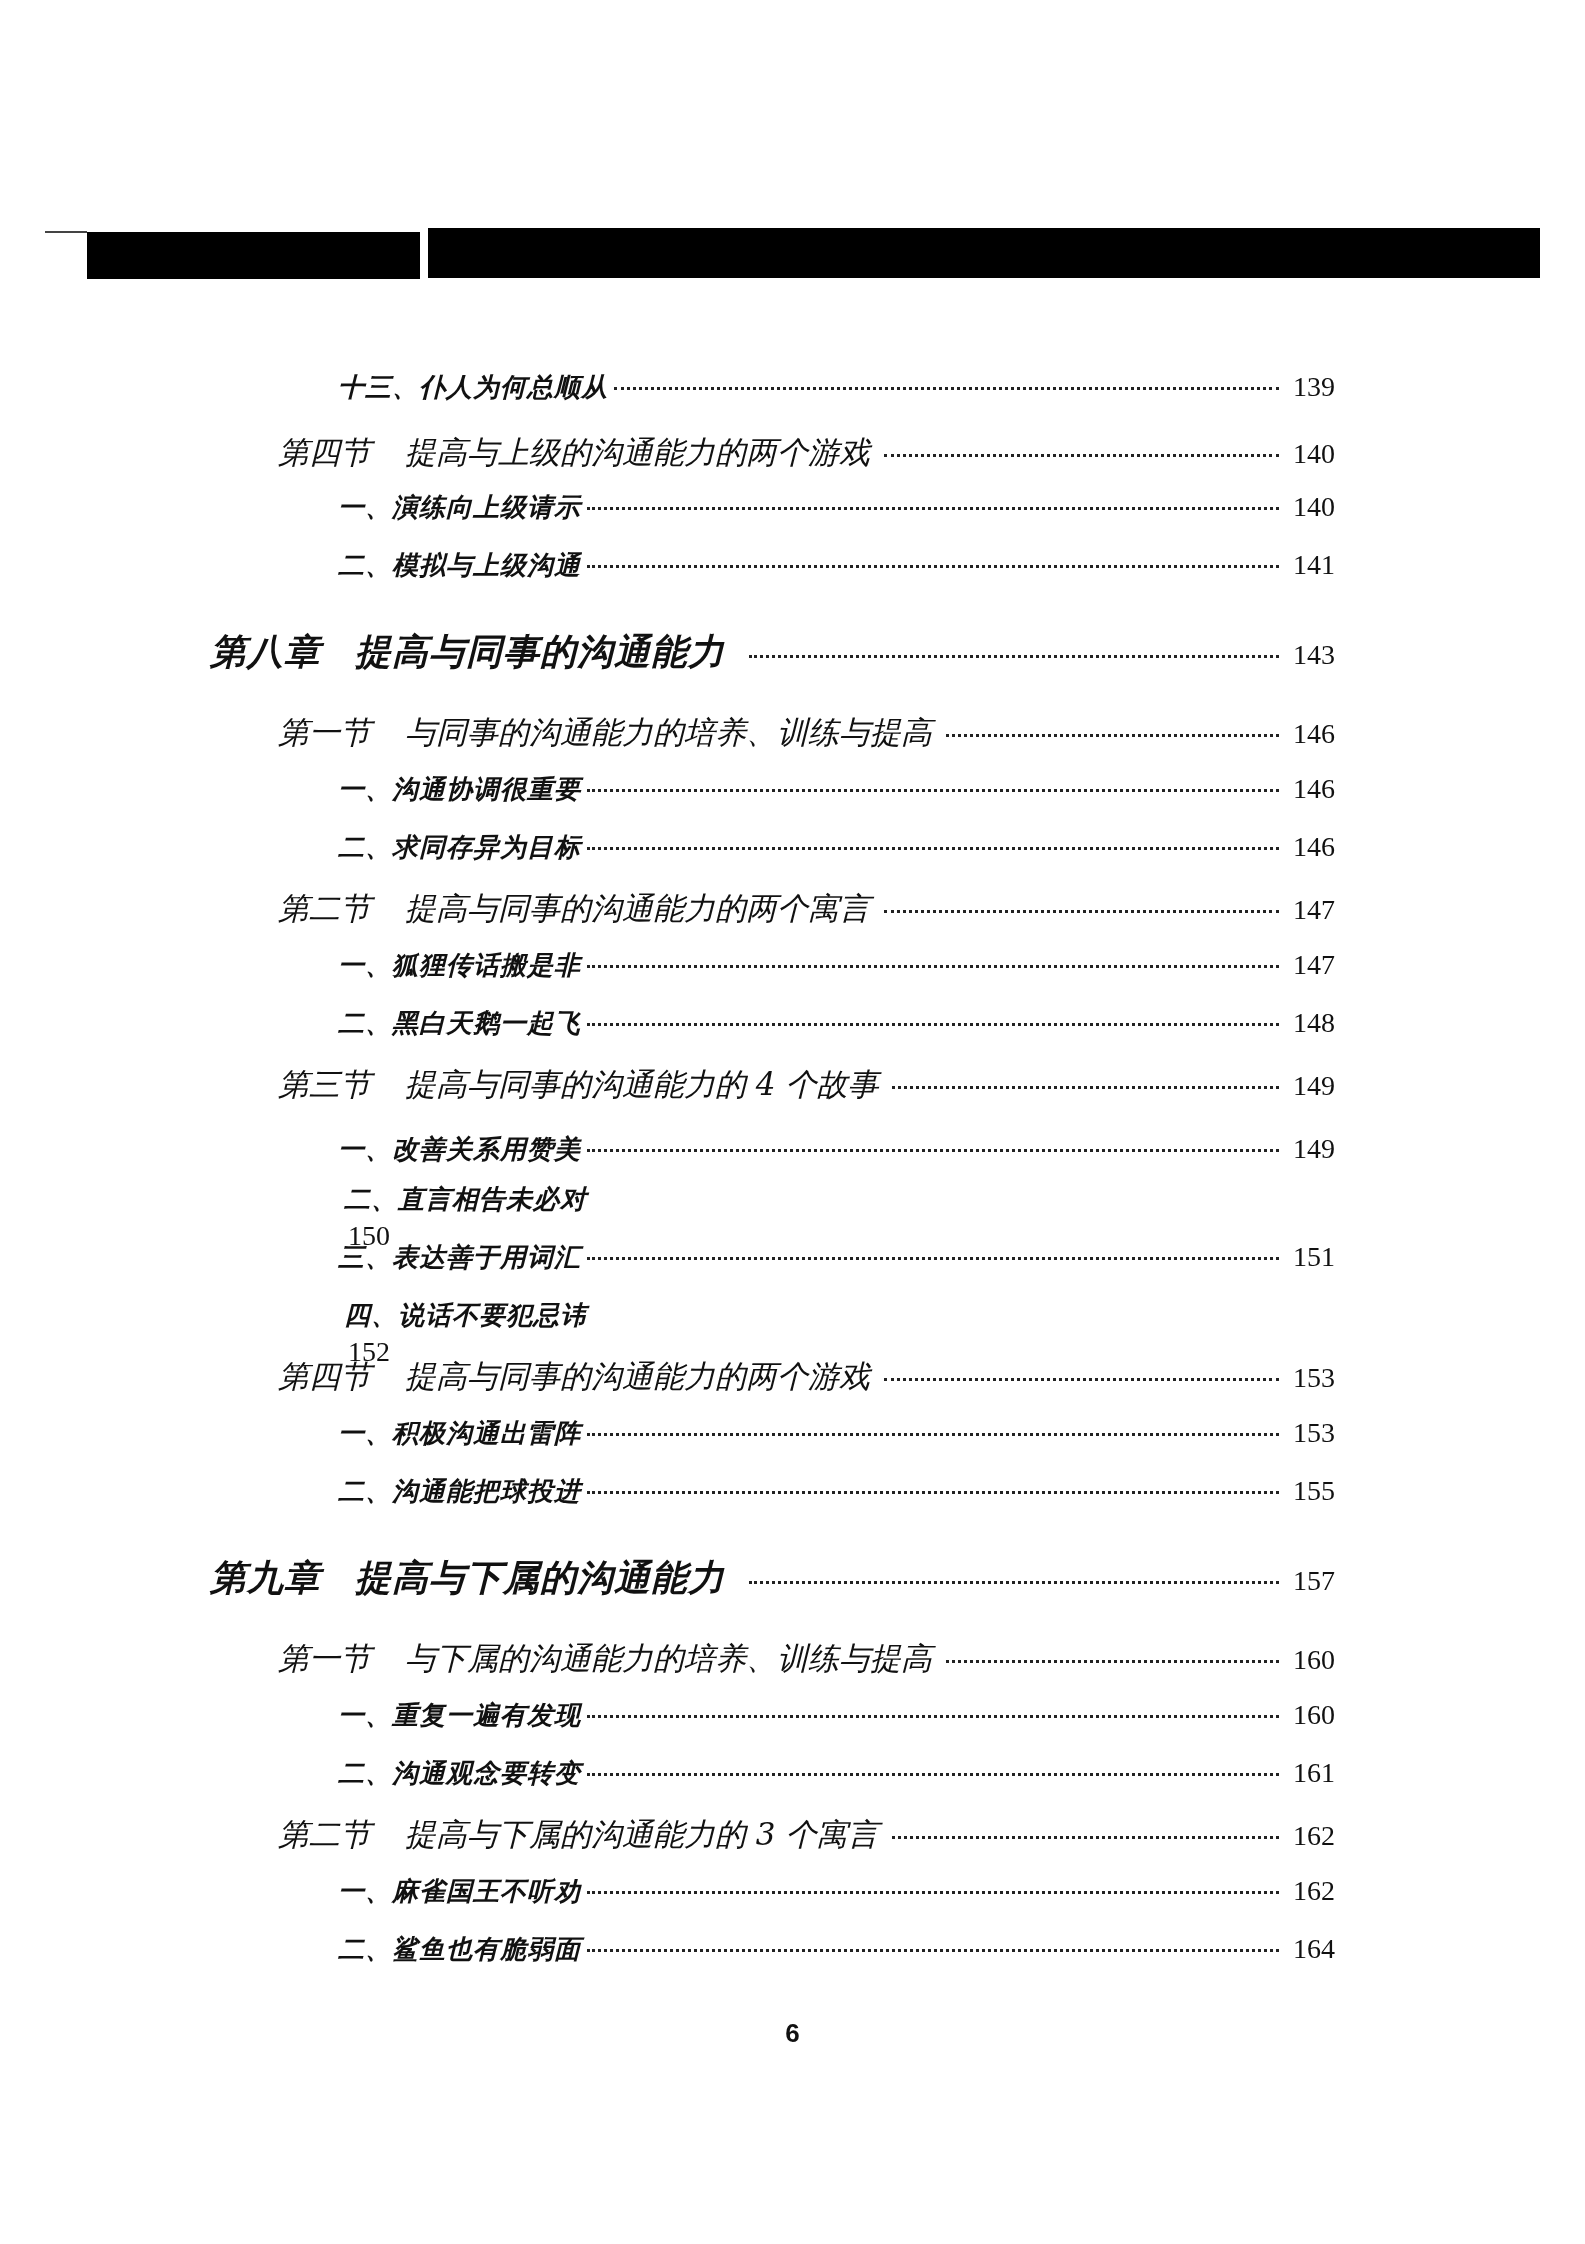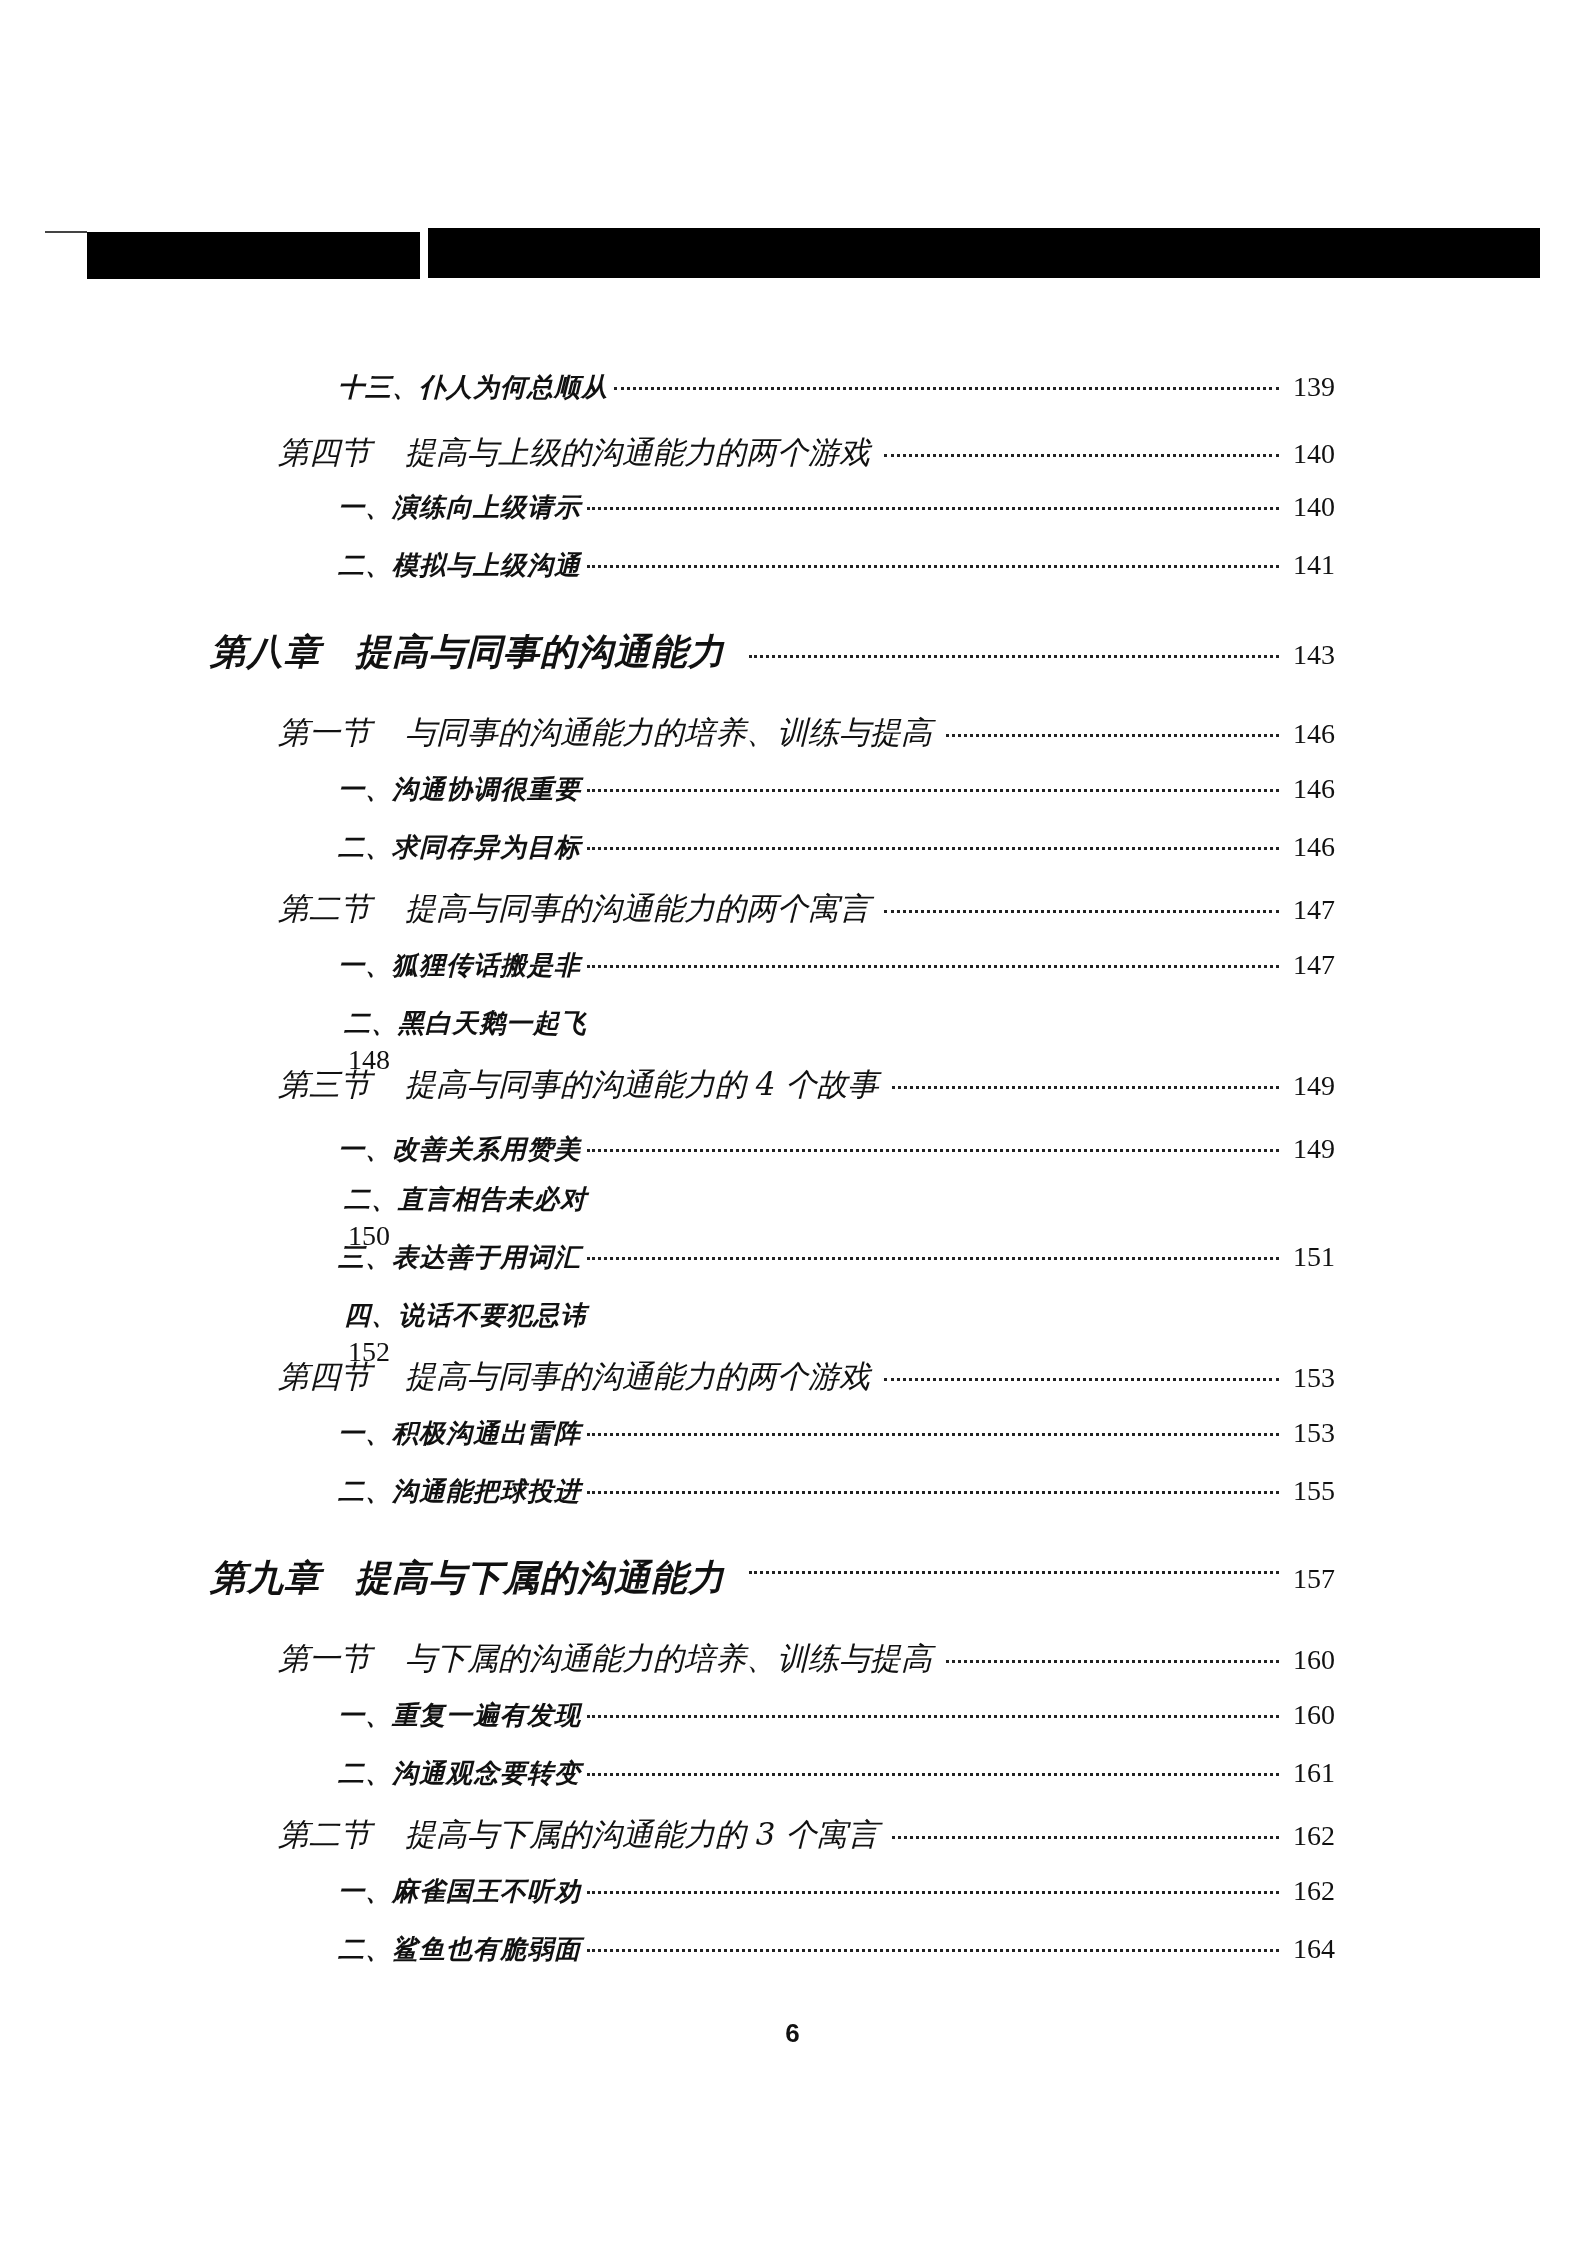--- a/index.html
+++ b/index.html
@@ -94,21 +94,21 @@
       <div class="entry section" style="top: 888px;">
         <span class="label"><span>第二节</span><span class="gap"></span><span>提高与同事的沟通能力的两个寓言</span></span>
         <span class="leader"></span>
         <span class="page">147</span>
       </div>
       <div class="entry item" style="top: 948px;">
         <span class="label"><span>一、</span><span>狐狸传话搬是非</span></span>
         <span class="leader"></span>
         <span class="page">147</span>
       </div>
-      <div class="entry item" style="top: 1006px; flex-direction: column;">
+      <div class="entry item" style="top: 1006px;">
         <span class="label"><span>二、</span><span>黑白天鹅一起飞</span></span>
         <span class="leader"></span>
         <span class="page">148</span>
       </div>
       <div class="entry section" style="top: 1064px;">
         <span class="label"><span>第三节</span><span class="gap"></span><span>提高与同事的沟通能力的 4 个故事</span></span>
         <span class="leader"></span>
         <span class="page">149</span>
       </div>
       <div class="entry item" style="top: 1124px; margin-top: 8px;">
@@ -139,21 +139,21 @@
       <div class="entry item" style="top: 1416px;">
         <span class="label"><span>一、</span><span>积极沟通出雷阵</span></span>
         <span class="leader"></span>
         <span class="page">153</span>
       </div>
       <div class="entry item" style="top: 1474px;">
         <span class="label"><span>二、</span><span>沟通能把球投进</span></span>
         <span class="leader"></span>
         <span class="page">155</span>
       </div>
-      <div class="entry chapter" style="top: 1554px; align-items: center;">
+      <div class="entry chapter" style="top: 1554px;">
         <span class="label"><span>第九章</span><span class="gap"></span><span>提高与下属的沟通能力</span></span>
         <span class="leader"></span>
         <span class="page">157</span>
       </div>
       <div class="entry section" style="top: 1638px;">
         <span class="label"><span>第一节</span><span class="gap"></span><span>与下属的沟通能力的培养、训练与提高</span></span>
         <span class="leader"></span>
         <span class="page">160</span>
       </div>
       <div class="entry item" style="top: 1698px;">

